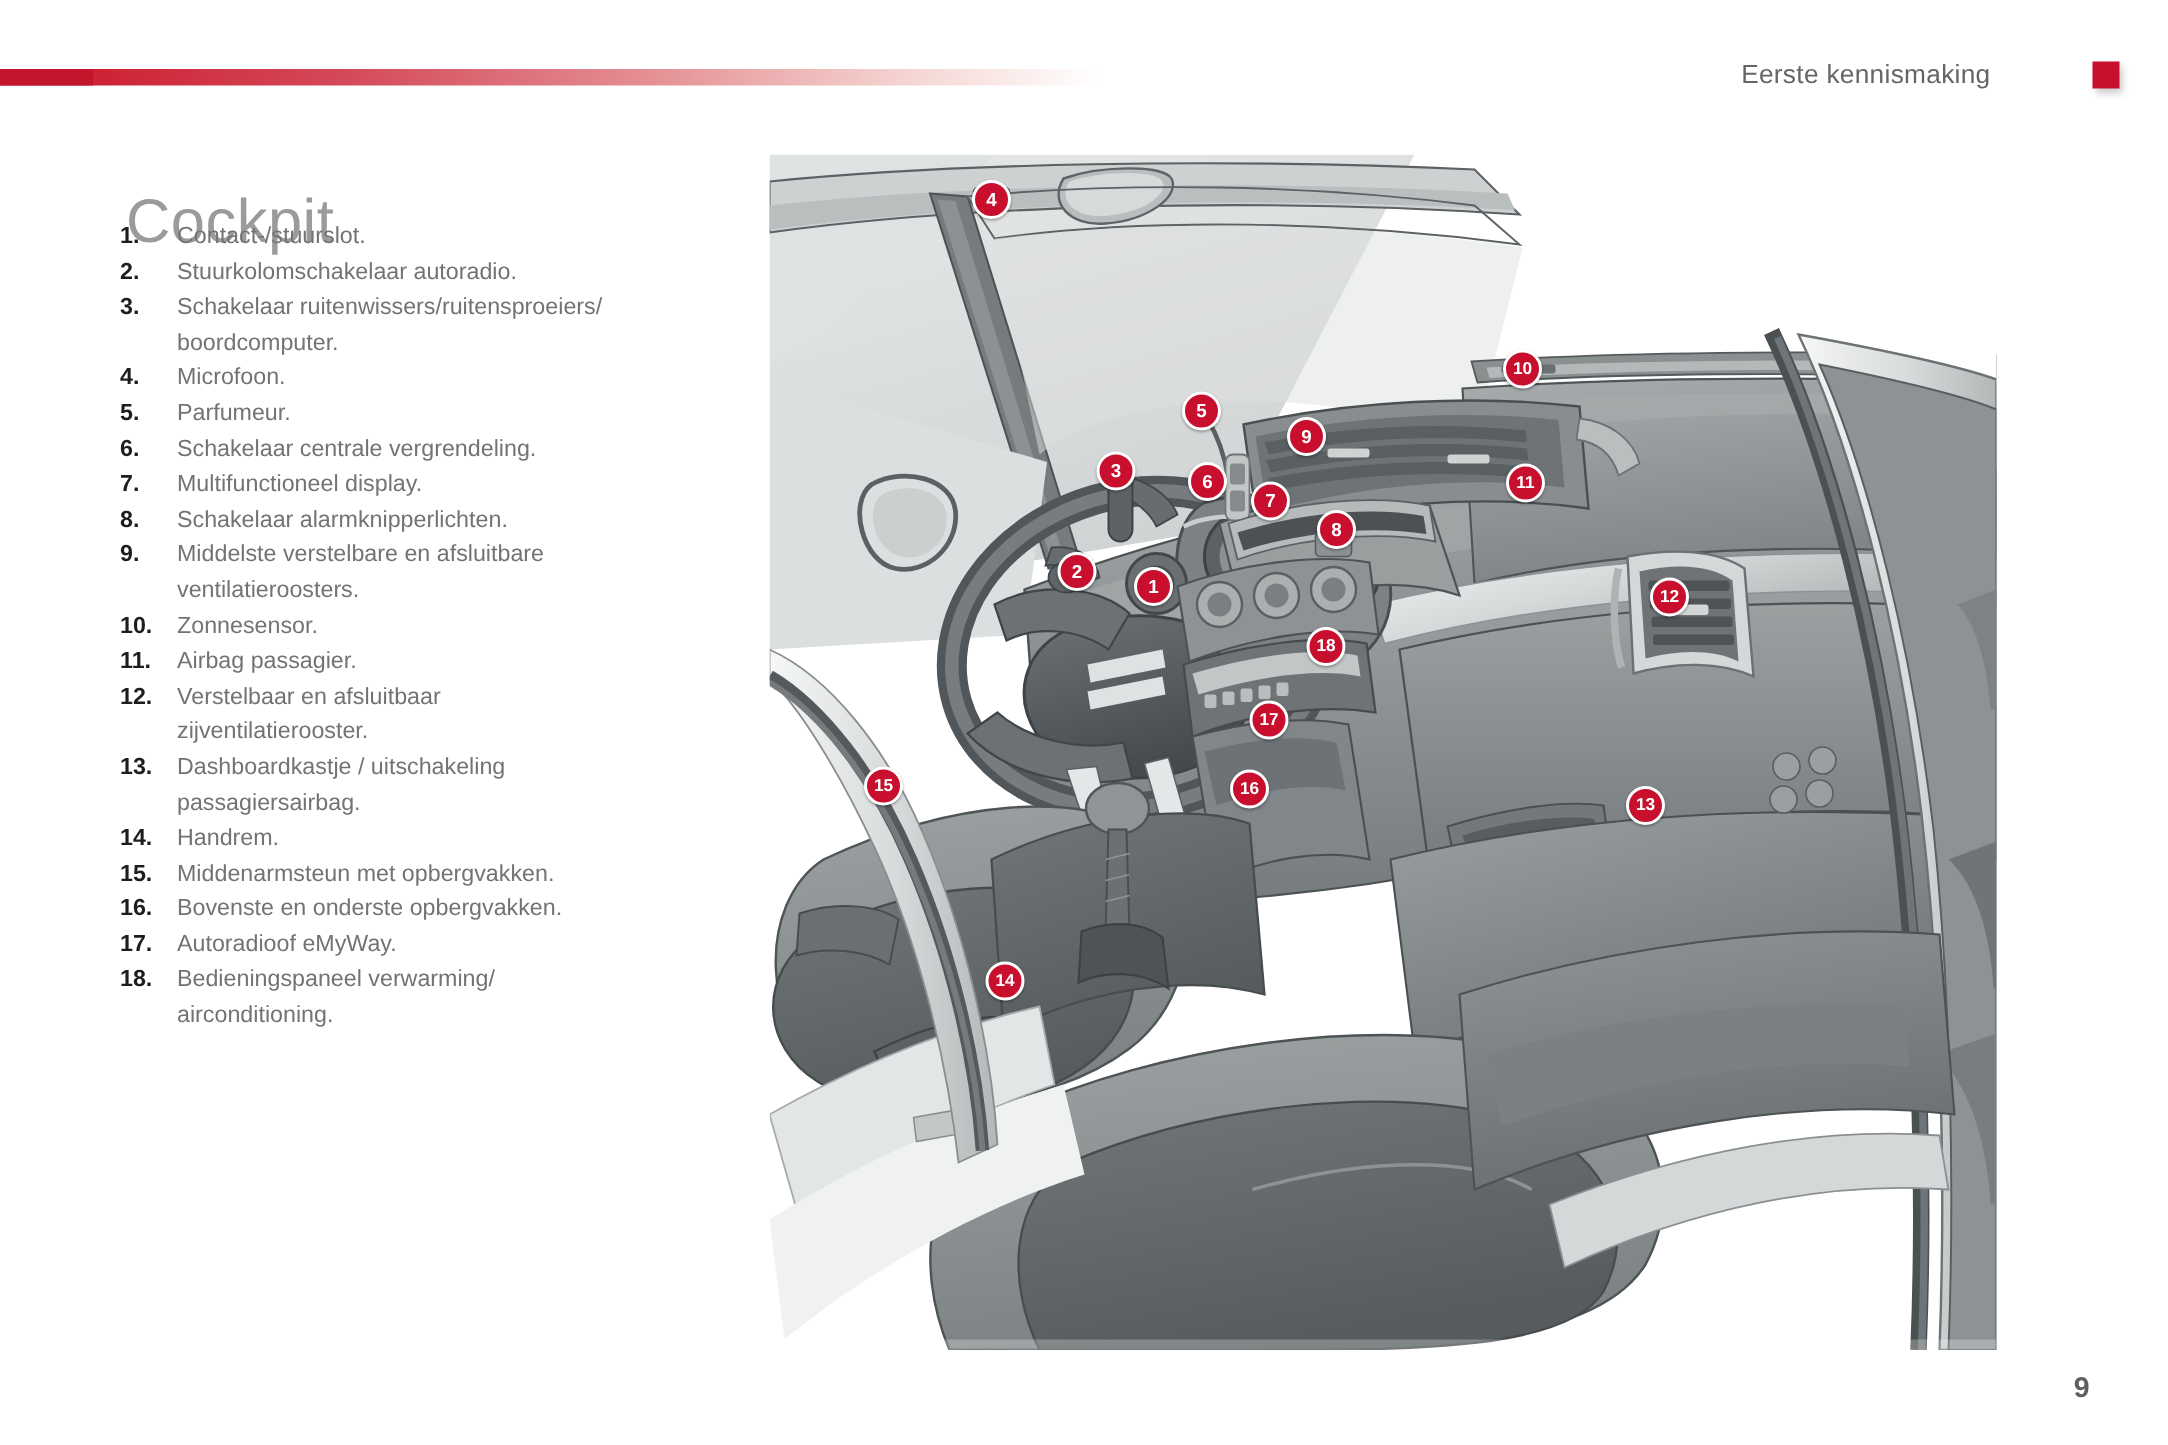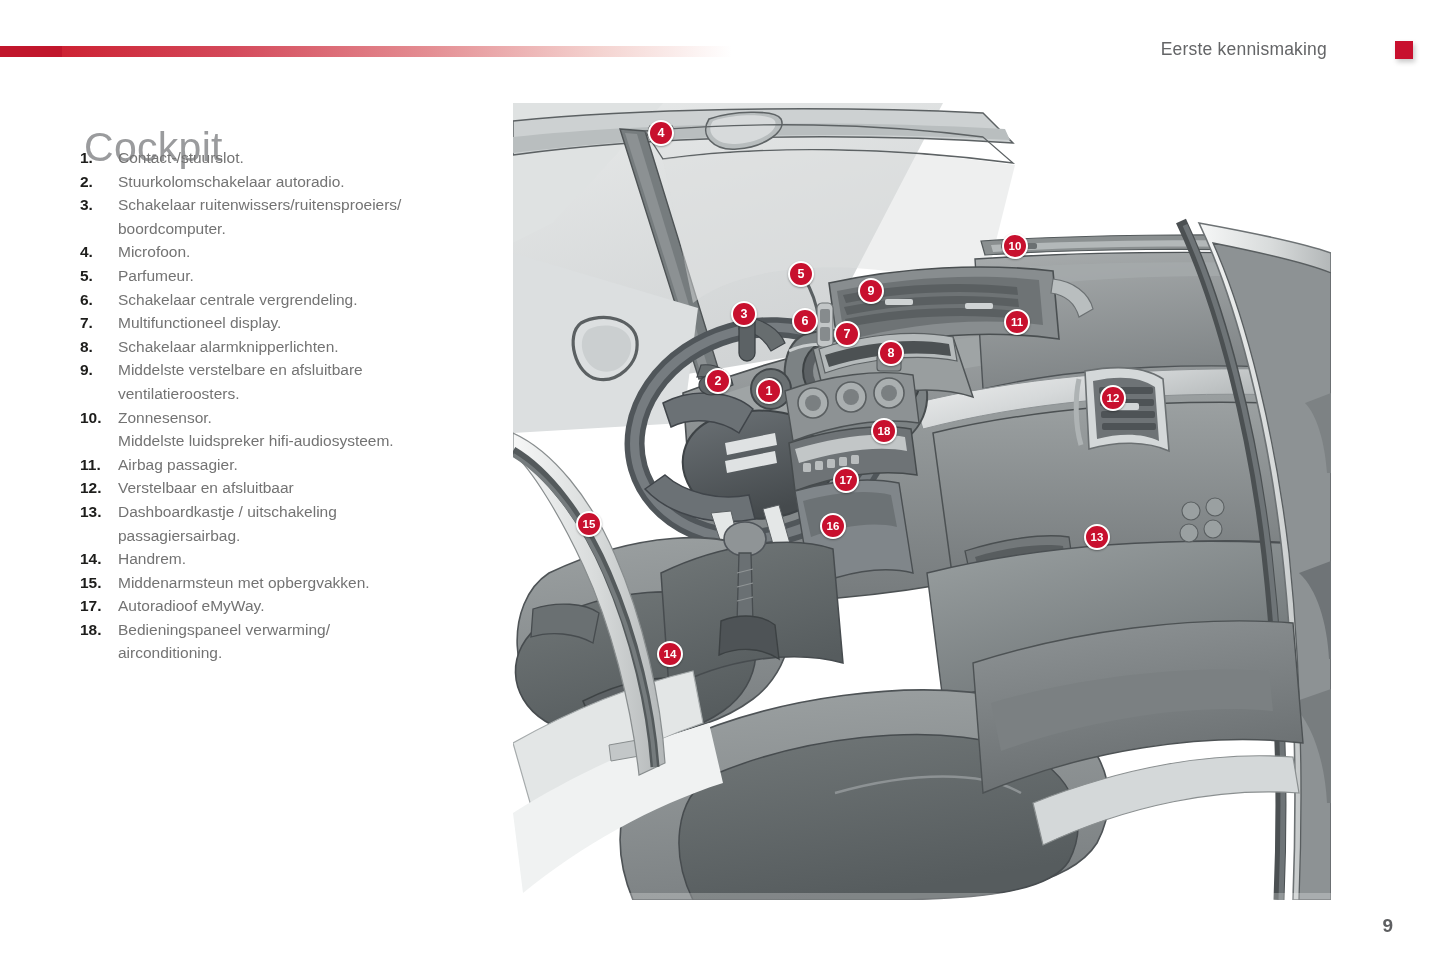--- a/index.html
+++ b/index.html
@@ -182,41 +182,45 @@
     <div class="legend-row">
       <div class="legend-num">8.</div>
       <div class="legend-text"><span>Schakelaar alarmknipperlichten.</span></div>
     </div>
     <div class="legend-row">
       <div class="legend-num">9.</div>
       <div class="legend-text"><span>Middelste verstelbare en afsluitbare</span><span class="cont">ventilatieroosters.</span></div>
     </div>
     <div class="legend-row">
       <div class="legend-num">10.</div>
-      <div class="legend-text"><span>Zonnesensor.</span><span class="cont">Middelste luidspreker hifi-audiosysteem.</span></div>
+      <div class="legend-text"><span>Zonnesensor.</span></div>
     </div>
     <div class="legend-row">
       <div class="legend-num">11.</div>
       <div class="legend-text"><span>Airbag passagier.</span></div>
     </div>
     <div class="legend-row">
       <div class="legend-num">12.</div>
-      <div class="legend-text"><span>Verstelbaar en afsluitbaar</span></div>
+      <div class="legend-text"><span>Verstelbaar en afsluitbaar</span><span class="cont">zijventilatierooster.</span></div>
     </div>
     <div class="legend-row">
       <div class="legend-num">13.</div>
       <div class="legend-text"><span>Dashboardkastje / uitschakeling</span><span class="cont">passagiersairbag.</span></div>
     </div>
     <div class="legend-row">
       <div class="legend-num">14.</div>
       <div class="legend-text"><span>Handrem.</span></div>
     </div>
     <div class="legend-row">
       <div class="legend-num">15.</div>
       <div class="legend-text"><span>Middenarmsteun met opbergvakken.</span></div>
+    </div>
+    <div class="legend-row">
+      <div class="legend-num">16.</div>
+      <div class="legend-text"><span>Bovenste en onderste opbergvakken.</span></div>
     </div>
     <div class="legend-row">
       <div class="legend-num">17.</div>
       <div class="legend-text"><span>Autoradioof eMyWay.</span></div>
     </div>
     <div class="legend-row">
       <div class="legend-num">18.</div>
       <div class="legend-text"><span>Bedieningspaneel verwarming/</span><span class="cont">airconditioning.</span></div>
     </div>
   </div>

